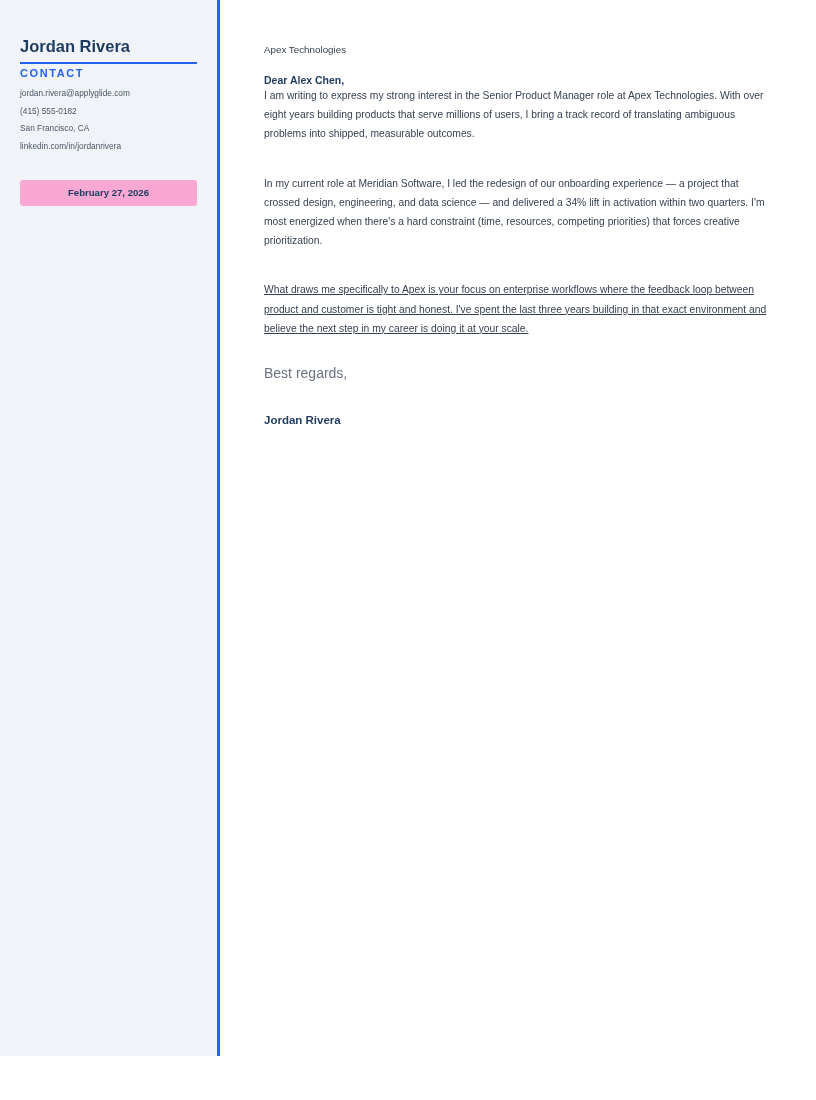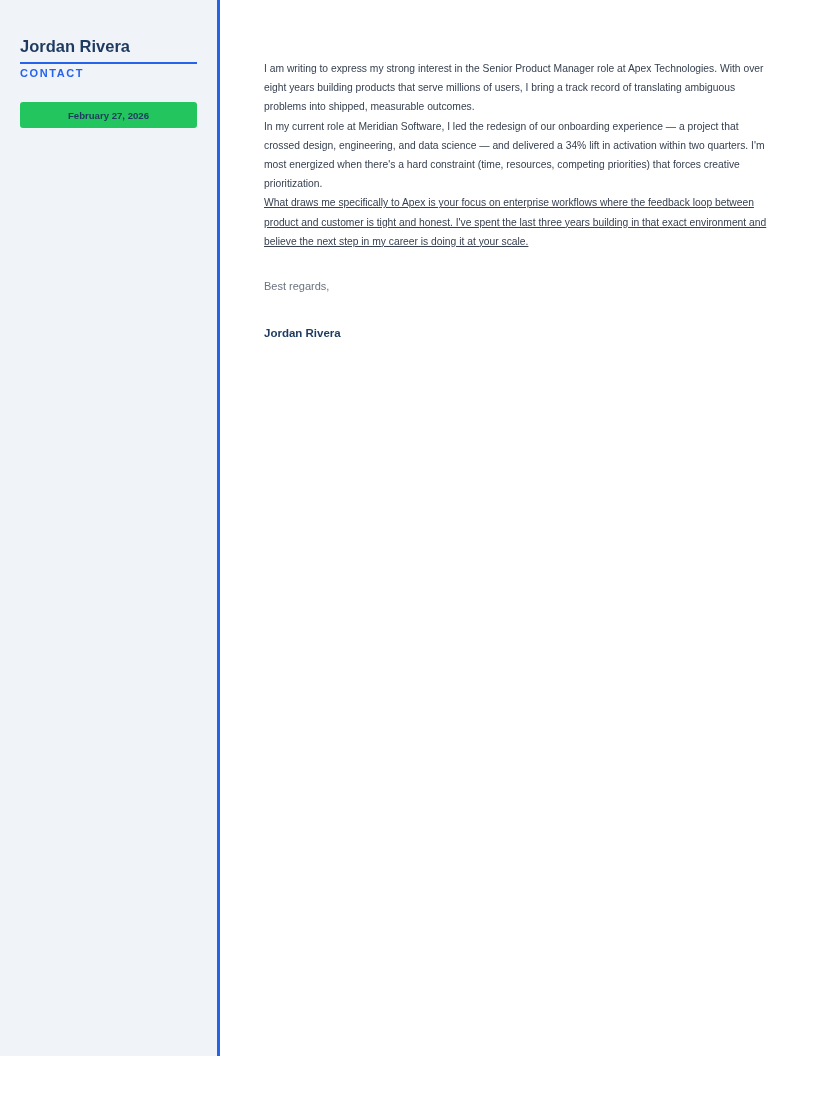--- a/index.html
+++ b/index.html
@@ -54,21 +54,21 @@
     }
     .sb-contact-item {
       font-size: 8.3px;
       color: #4b5563;
       line-height: 17.7px;
       white-space: nowrap;
     }
     .sb-date {
       margin-top: 24px;
       height: 26px;
-      background: #22c55e;
+      background: #f9a8d4;
       border-radius: 3px;
       display: flex;
       align-items: center;
       justify-content: center;
       font-size: 9.6px;
       font-weight: bold;
       color: #1e3a5f;
     }
     .main {
       position: relative;
@@ -93,55 +93,63 @@
       margin-top: 6px;
     }
     .salutation {
       margin-top: 18px;
       font-size: 10.5px;
       font-weight: bold;
       color: #1e3a5f;
       line-height: 12px;
     }
     .para {
-      margin-top: 0;
+      margin-top: 30px;
       font-size: 10.3px;
       color: #374151;
       line-height: 19.2px;
     }
-    .para.first { margin-top: 21px; }
+    .para.first { margin-top: 0; }
     .closing {
       margin-top: 28px;
-      font-size: 11px;
+      font-size: 14px;
       color: #6b7280;
       line-height: 14px;
     }
     .signature {
       margin-top: 33px;
       font-size: 11.5px;
       font-weight: bold;
       color: #1e3a5f;
       line-height: 14px;
     }
   </style>
 </head>
 <body>
 
 <div class="page">
   <aside class="sidebar">
     <div class="sb-inner">
       <h1 class="sb-name">Jordan Rivera</h1>
       <div class="sb-section-label">CONTACT</div>
+      <div class="sb-contact">
+        <div class="sb-contact-item">jordan.rivera@applyglide.com</div>
+        <div class="sb-contact-item">(415) 555-0182</div>
+        <div class="sb-contact-item">San Francisco, CA</div>
+        <div class="sb-contact-item">linkedin.com/in/jordanrivera</div>
+      </div>
       <div class="sb-date">February 27, 2026</div>
     </div>
   </aside>
 
   <main class="main">
     <div class="main-inner">
+      <div class="recipient-line">Apex Technologies</div>
 
+      <div class="salutation">Dear Alex Chen,</div>
 
       <p class="para first" style="margin-bottom:0;">I am writing to express my strong interest in the Senior Product Manager role at Apex Technologies. With over eight years building products that serve millions of users, I bring a track record of translating ambiguous problems into shipped, measurable outcomes.</p>
       <p class="para" style="margin-bottom:0;">In my current role at Meridian Software, I led the redesign of our onboarding experience — a project that crossed design, engineering, and data science — and delivered a 34% lift in activation within two quarters. I'm most energized when there's a hard constraint (time, resources, competing priorities) that forces creative prioritization.</p>
       <p class="para" style="margin-bottom:0;text-decoration:underline;">What draws me specifically to Apex is your focus on enterprise workflows where the feedback loop between product and customer is tight and honest. I've spent the last three years building in that exact environment and believe the next step in my career is doing it at your scale.</p>
 
       <div class="closing">Best regards,</div>
       <div class="signature">Jordan Rivera</div>
     </div>
   </main>
 </div>

